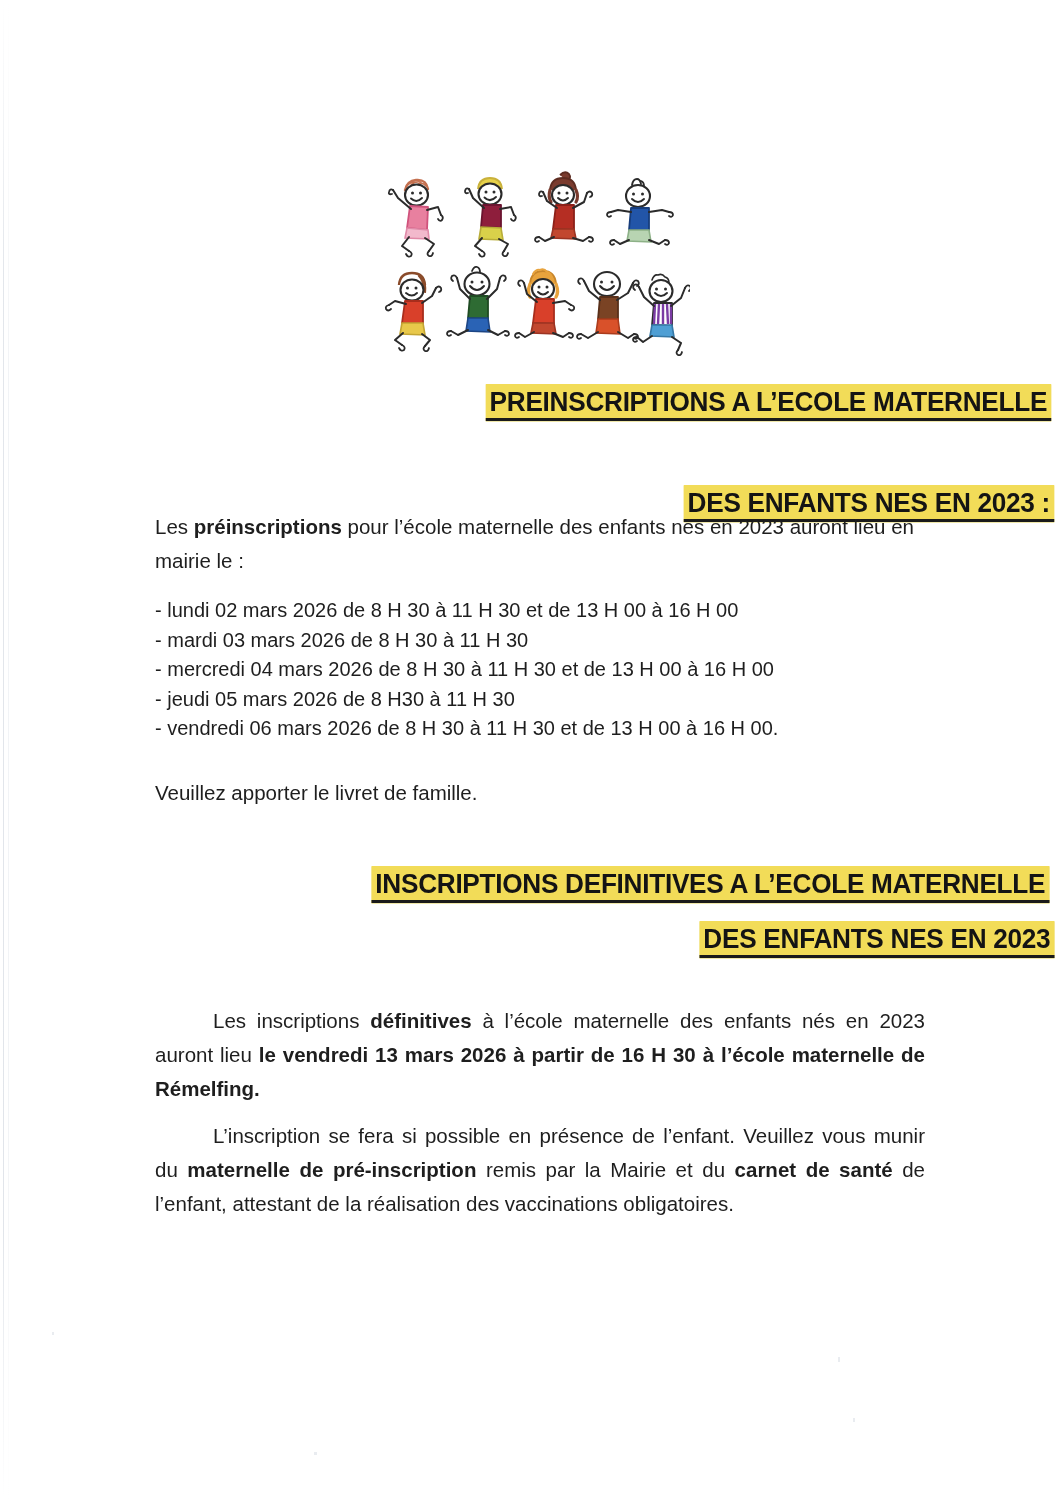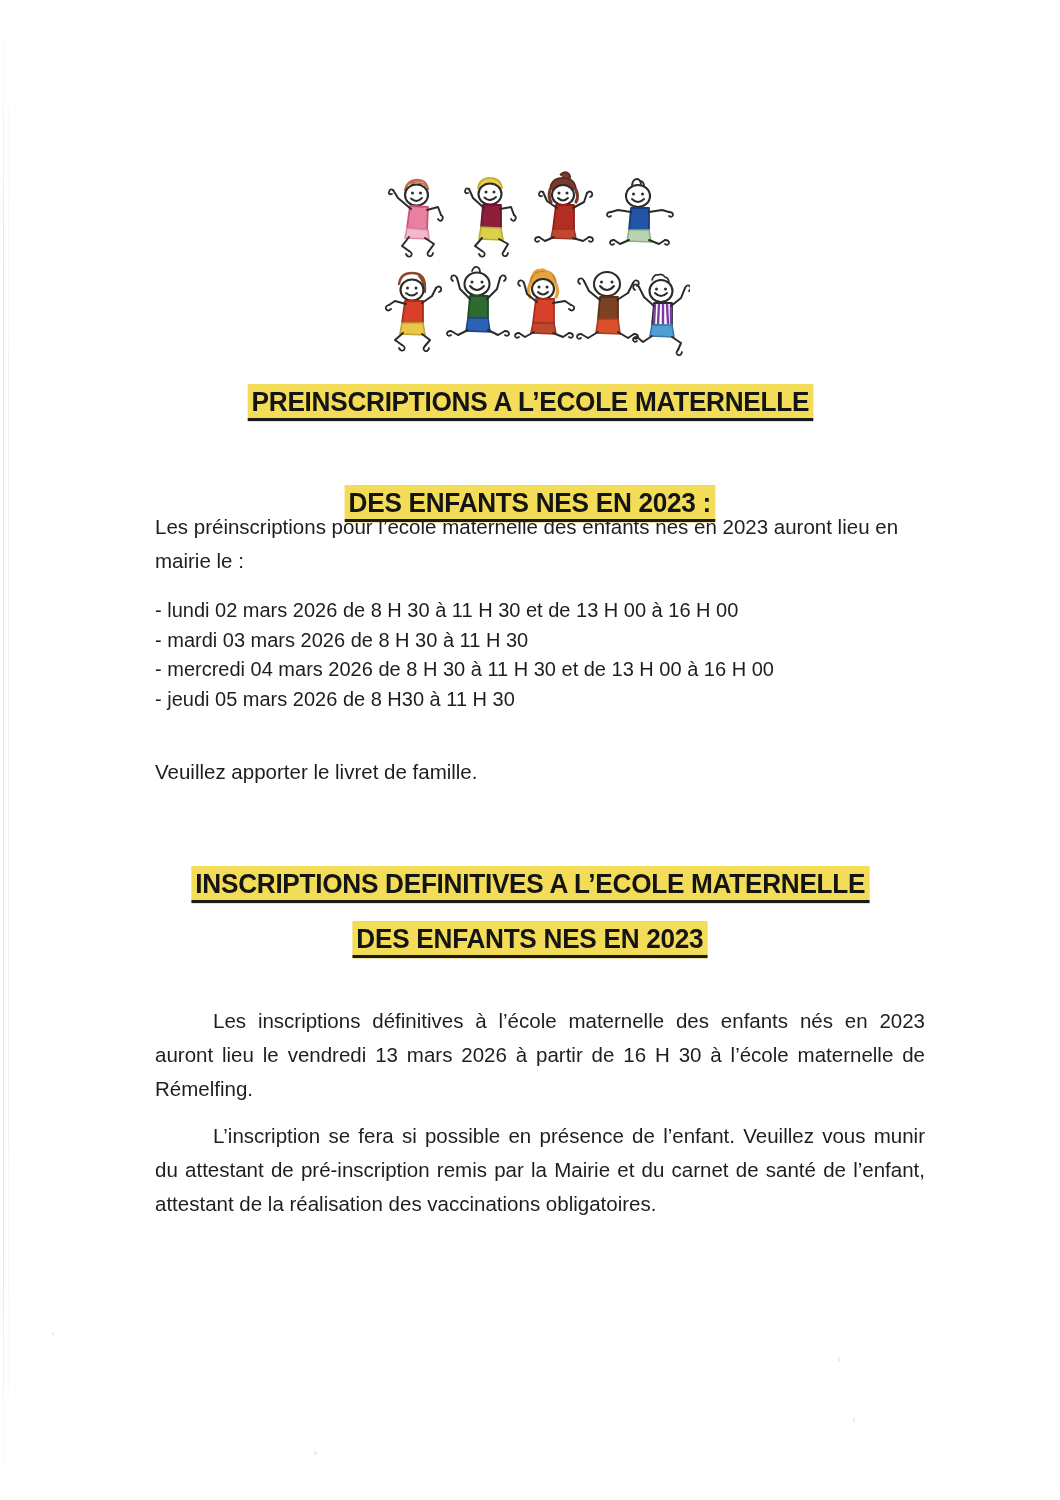--- a/index.html
+++ b/index.html
@@ -46,21 +46,21 @@
     top: 168px;
     width: 310px;
     height: 196px;
   }
   .illustration svg { display: block; width: 100%; height: 100%; }
 
   
   .heading-row {
     position: absolute;
     width: 1060px;
-    text-align: center;
+    text-align: right;
   }
   .hl {
     display: inline-block;
     background: #f2dc58;
     color: #141414;
     font-weight: bold;
     font-size: 27px;
     letter-spacing: -0.3px;
     line-height: 1.12;
     padding: 3px 4px 1px 4px;
@@ -78,26 +78,26 @@
   .body-block {
     position: absolute;
     left: 155px;
     width: 770px;
     color: #1e1e1e;
     font-size: 20.5px;
     line-height: 34px;
   }
   .body-block.justify { text-align: justify; }
   .indent { text-indent: 58px; margin-top: 24px; }
-  .b { font-weight: normal; }
+  .b { font-weight: bold; }
 
   #para-intro { top: 510px; }
   #date-list { top: 596px; line-height: 29.5px; font-weight: normal; font-size: 20px; }
   #date-list .date-item { white-space: nowrap; }
-  #para-livret { top: 755px; }
+  #para-livret { top: 776px; }
   #para-definitives { top: 980px; }
   #para-inscription { top: 1095px; }
 </style>
 </head>
 <body>
 
 <div class="page">
 
   <div class="scan-edge-left"></div>
   <div class="scan-edge-left2"></div>
@@ -293,32 +293,33 @@
 
   <div class="body-block" id="para-intro">
     <span>Les </span><span class="b">préinscriptions</span><span> pour l’école maternelle des enfants nés en 2023 auront lieu en mairie le :</span>
   </div>
 
   <div class="body-block" id="date-list">
     <div class="date-item">- lundi 02 mars 2026 de 8 H 30 à 11 H 30 et de 13 H 00 à 16 H 00</div>
     <div class="date-item">- mardi 03 mars 2026 de 8 H 30 à 11 H 30</div>
     <div class="date-item">- mercredi 04 mars 2026 de 8 H 30 à 11 H 30 et de 13 H 00 à 16 H 00</div>
     <div class="date-item">- jeudi 05 mars 2026 de 8 H30 à 11 H 30</div>
+    <div class="date-item">- vendredi 06 mars 2026 de 8 H 30 à 11 H 30 et de 13 H 00 à 16 H 00.</div>
   </div>
 
   <div class="body-block" id="para-livret">Veuillez apporter le livret de famille.</div>
 
   <div class="heading-row" id="h2-line1">
     <span class="hl">INSCRIPTIONS DEFINITIVES A L’ECOLE MATERNELLE</span>
   </div>
   <div class="heading-row" id="h2-line2">
     <span class="hl">DES ENFANTS NES EN 2023</span>
   </div>
 
   <div class="body-block justify indent" id="para-definitives">
     <span>Les inscriptions </span><span class="b">définitives</span><span> à l’école maternelle des enfants nés en 2023 auront lieu </span><span class="b">le vendredi 13 mars 2026 à partir de 16 H 30 à l’école maternelle de Rémelfing.</span>
   </div>
 
   <div class="body-block justify indent" id="para-inscription">
-    <span>L’inscription se fera si possible en présence de l’enfant. Veuillez vous munir du </span><span class="b">attestant de pré-inscription</span><span> remis par la Mairie et du </span><span class="b">carnet de santé</span><span> de l’enfant, attestant de la réalisation des vaccinations obligatoires.</span>
+    <span>L’inscription se fera si possible en présence de l’enfant. Veuillez vous munir du </span><span class="b">maternelle de pré-inscription</span><span> remis par la Mairie et du </span><span class="b">carnet de santé</span><span> de l’enfant, attestant de la réalisation des vaccinations obligatoires.</span>
   </div>
 
 </div>
 
 </body></html>

